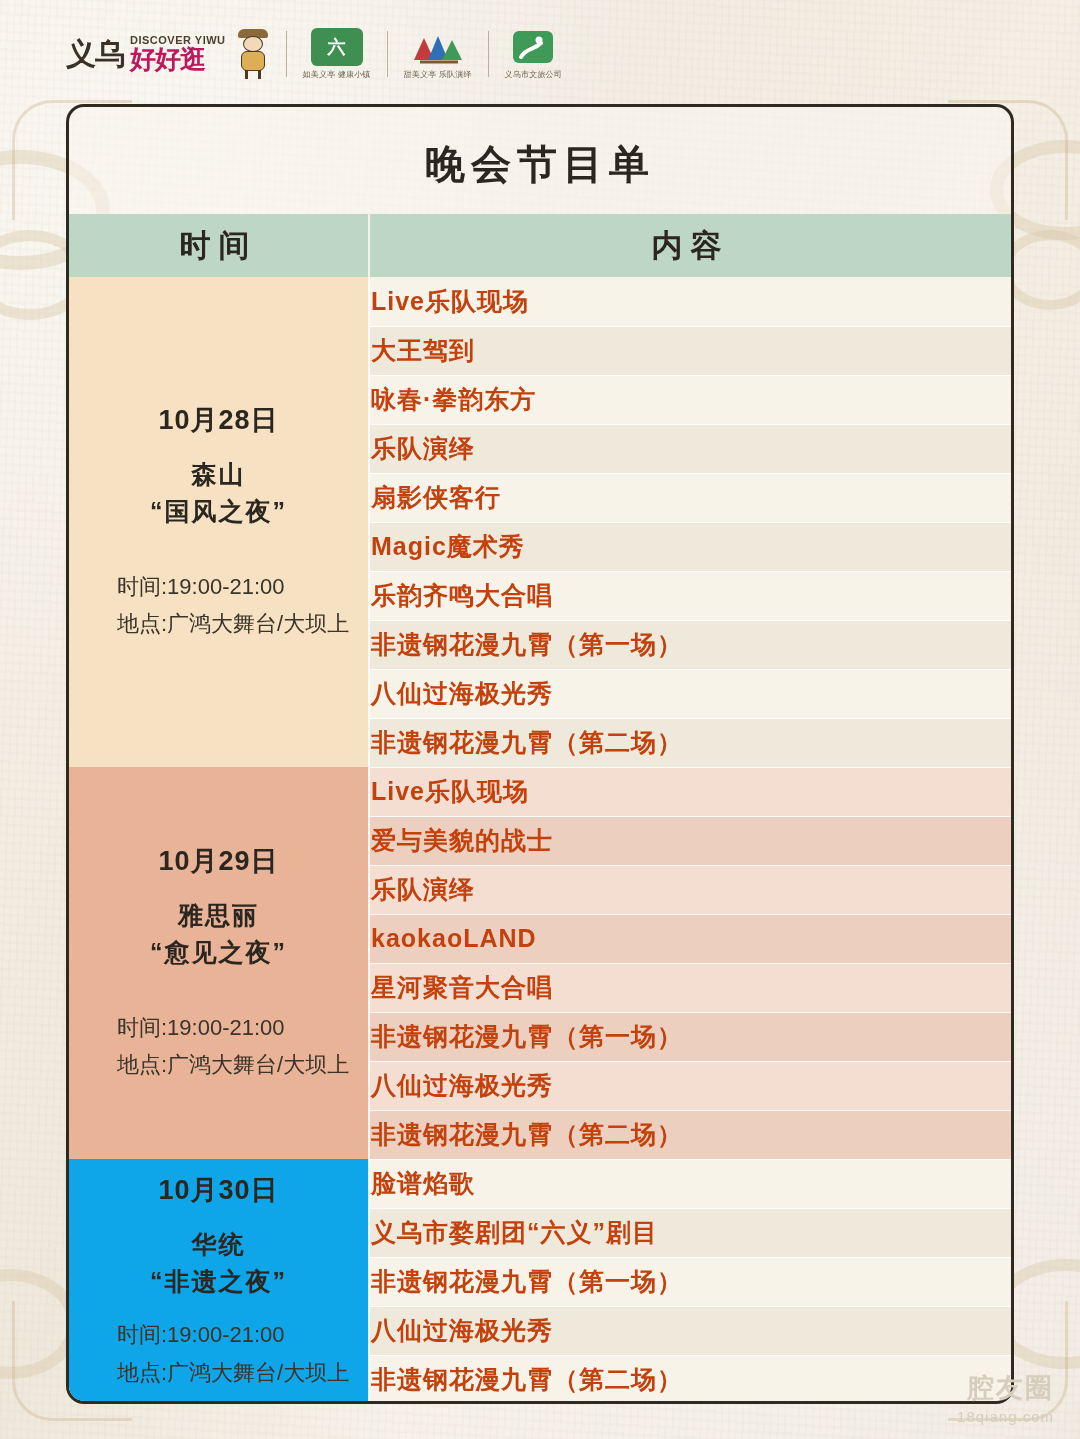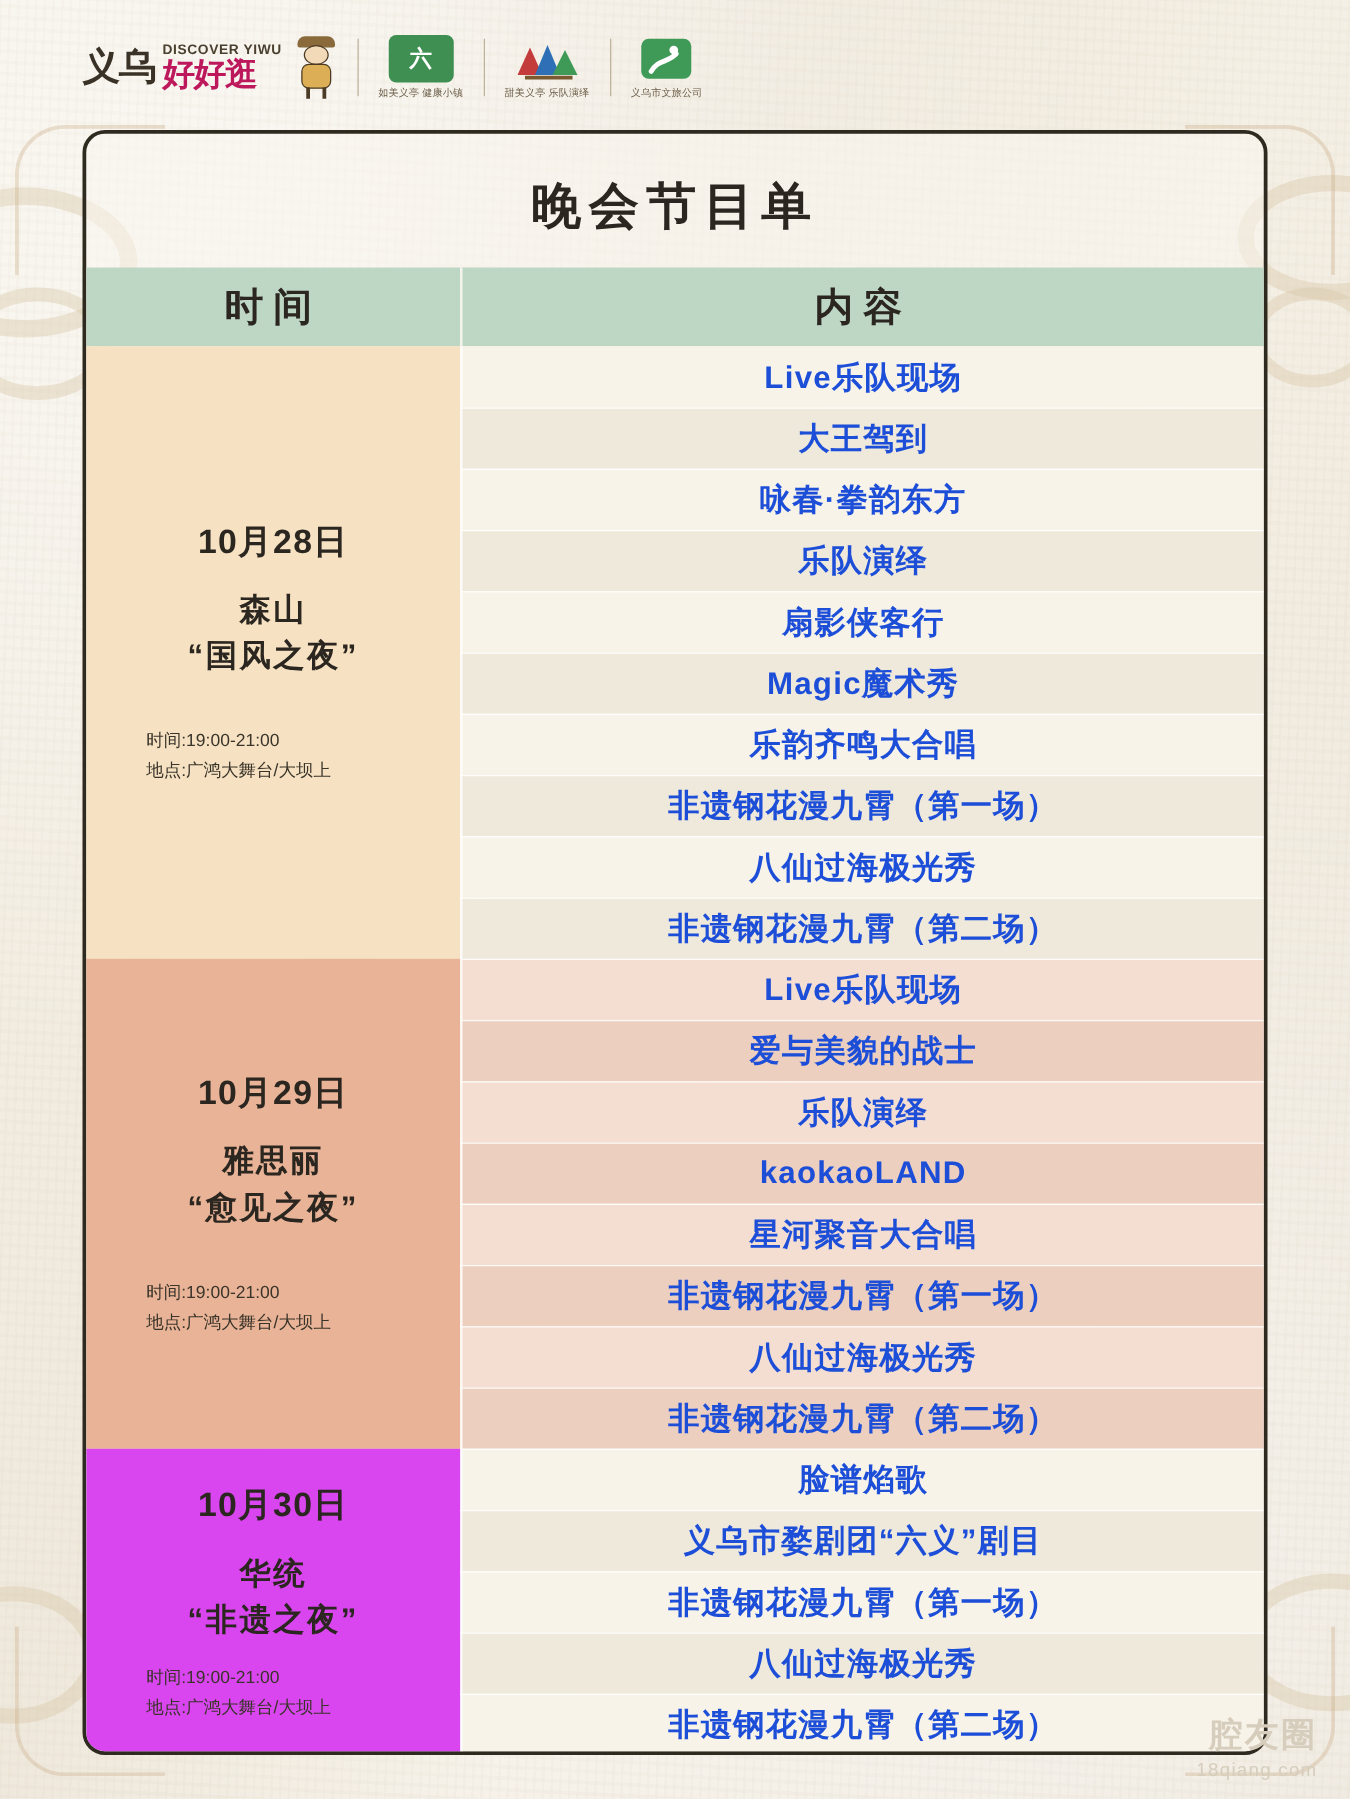--- a/index.html
+++ b/index.html
@@ -218,48 +218,47 @@
   }
   .day-sub2 {
     font-size: 25px;
     font-weight: bold;
     color: #2b2620;
     letter-spacing: 2px;
     margin-top: 4px;
   }
   .meta {
     margin-top: 40px;
-    font-size: 14px;
+    font-size: 22px;
     color: #3a342a;
     line-height: 1.7;
     text-align: left;
     padding-left: 36px;
   }
   .meta.tight { margin-top: 18px; }
 
   td.item-cell {
-    text-align: center;
     font-size: 25px;
     font-weight: bold;
-    color: #1d4ed8;
+    color: #c2410c;
     height: 49px;
     letter-spacing: 1px;
     border-bottom: 1px solid rgba(255,255,255,0.9);
   }
 
   
   .d1-time { background: #f6e2c2; }
   .d1-item-a { background: #f7f3e9; }
   .d1-item-b { background: #efe9dc; }
 
   .d2-time { background: #e8b396; }
   .d2-item-a { background: #f4ded2; }
   .d2-item-b { background: #eccfbe; }
 
-  .d3-time { background: #d946ef; }
+  .d3-time { background: #0ea5e9; }
   .d3-item-a { background: #f7f3e9; }
   .d3-item-b { background: #efe9dc; }
 
   
   .watermark {
     position: absolute;
     right: 26px;
     bottom: 14px;
     text-align: right;
     z-index: 8;

